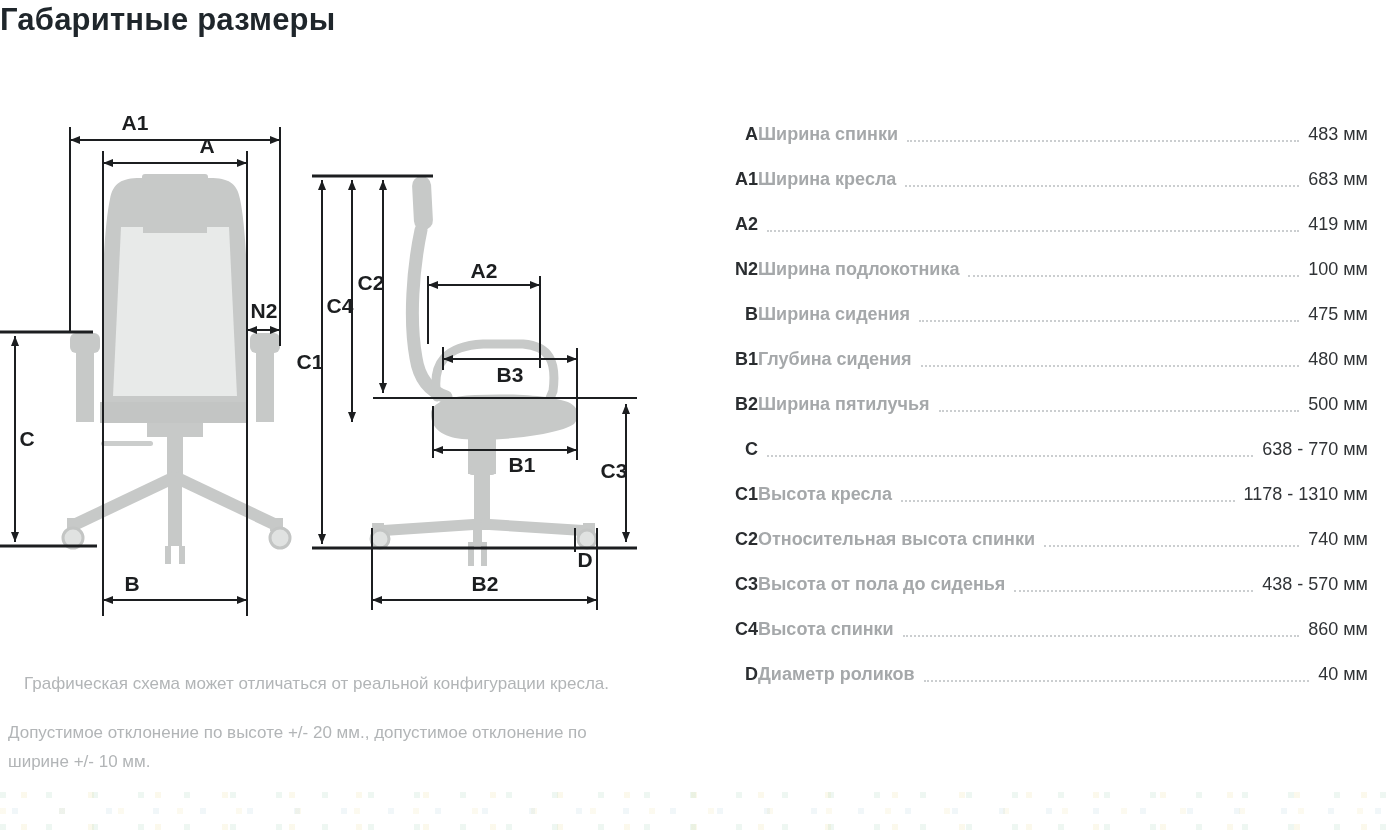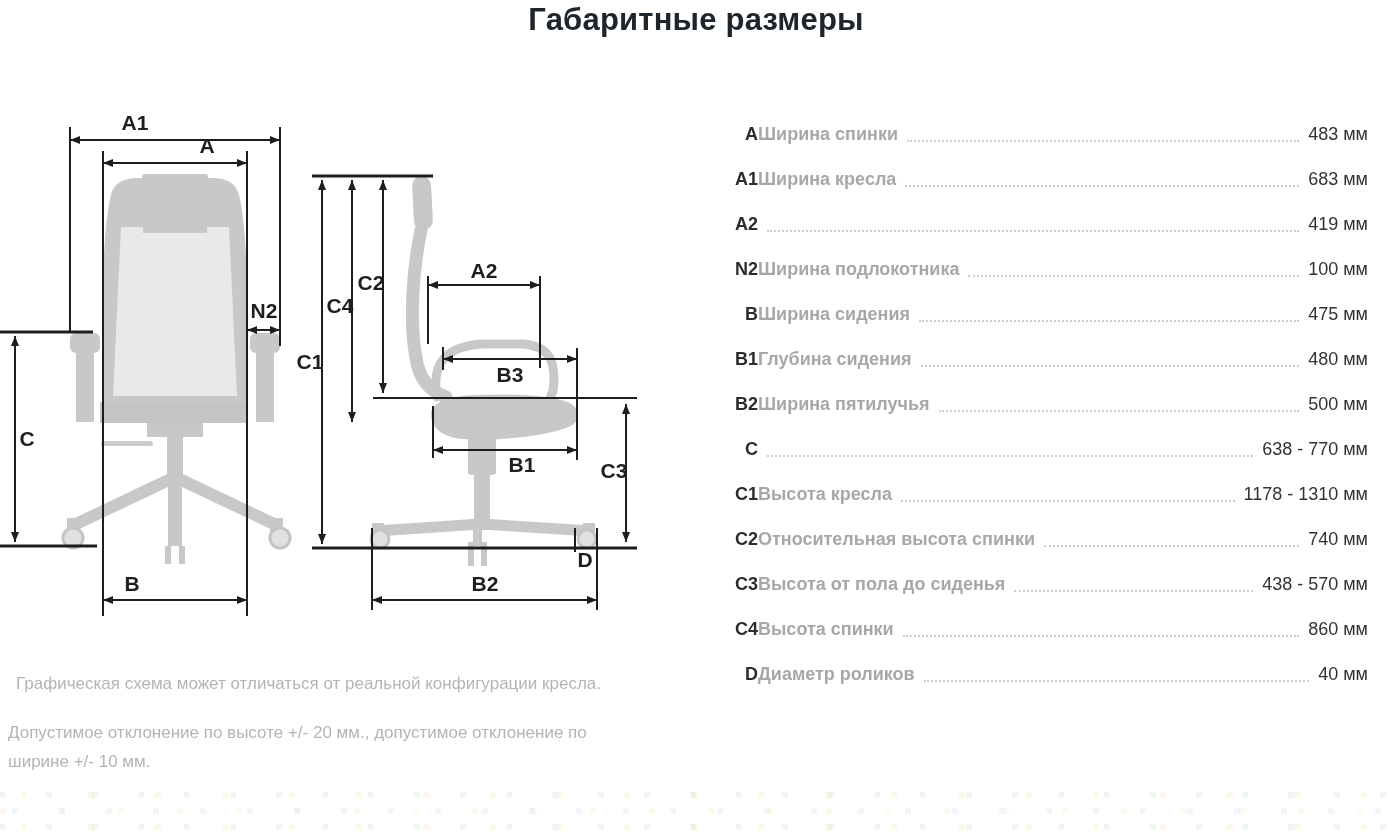--- a/index.html
+++ b/index.html
@@ -4,21 +4,20 @@
 <style>
   html,body{margin:0;padding:0;}
   body{
     width:1392px;height:836px;position:relative;overflow:hidden;
     background:#ffffff;
     font-family:"Liberation Sans", sans-serif;
     -webkit-font-smoothing:antialiased;
   }
   .page-title{
     position:absolute;top:0;left:0;width:1392px;
-    text-align:center;
     font-size:31px;font-weight:700;color:#1f262b;
     letter-spacing:.2px;
     padding-top:2px;
   }
   
   .dim-table{
     position:absolute;left:730px;top:112px;width:638px;
   }
   .dim-row{
     height:45px;display:flex;align-items:center;
@@ -36,21 +35,21 @@
     margin:0 9px;transform:translateY(6px);min-width:14px;
   }
   .dim-value{
     color:#303336;white-space:nowrap;text-align:left;
   }
   
   .notes{
     position:absolute;left:8px;top:672px;width:640px;
     font-size:17px;color:#b2b5b7;line-height:1.45;
   }
-  .note-1{margin:0 0 21px 8px;}
+  .note-1{margin:0 0 21px 16px;}
   .note-2{margin:0;line-height:1.75;}
   
   .diagram-svg{position:absolute;left:0;top:100px;}
   .dim-line{stroke:#1c1e20;stroke-width:2;fill:none;}
   .dim-line.thick{stroke-width:3;}
   .dim-label-svg{font-family:"Liberation Sans",sans-serif;font-size:21px;font-weight:700;fill:#1c1e20;}
   .caster{fill:#e0e2e1;stroke:#c3c5c4;stroke-width:3;}
   
   .dots-row{position:absolute;left:0;width:1392px;height:6px;pointer-events:none;}
   .dots-a{

